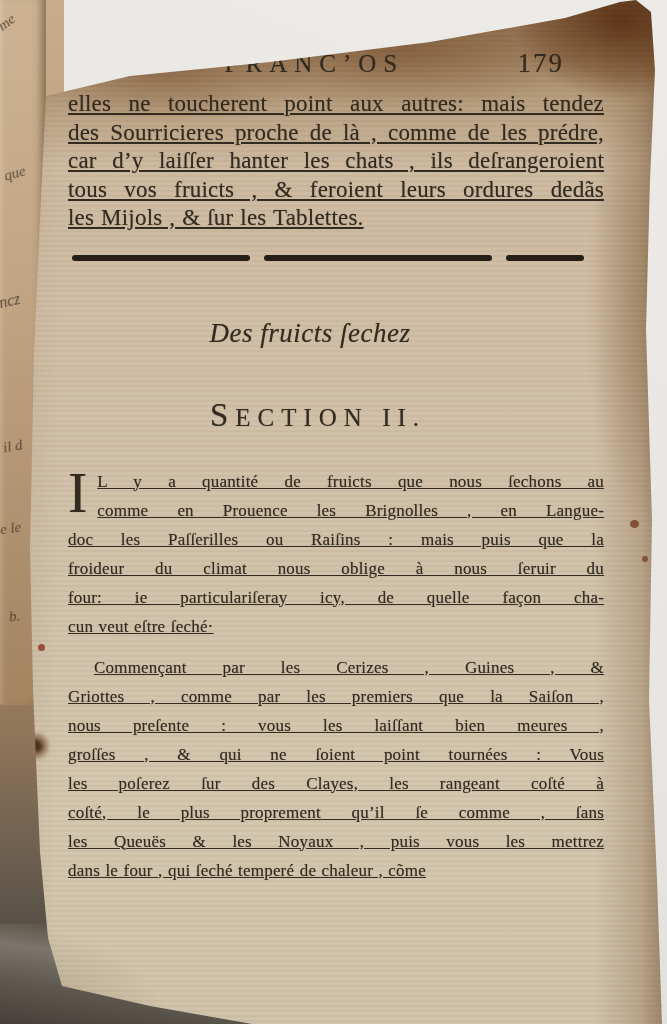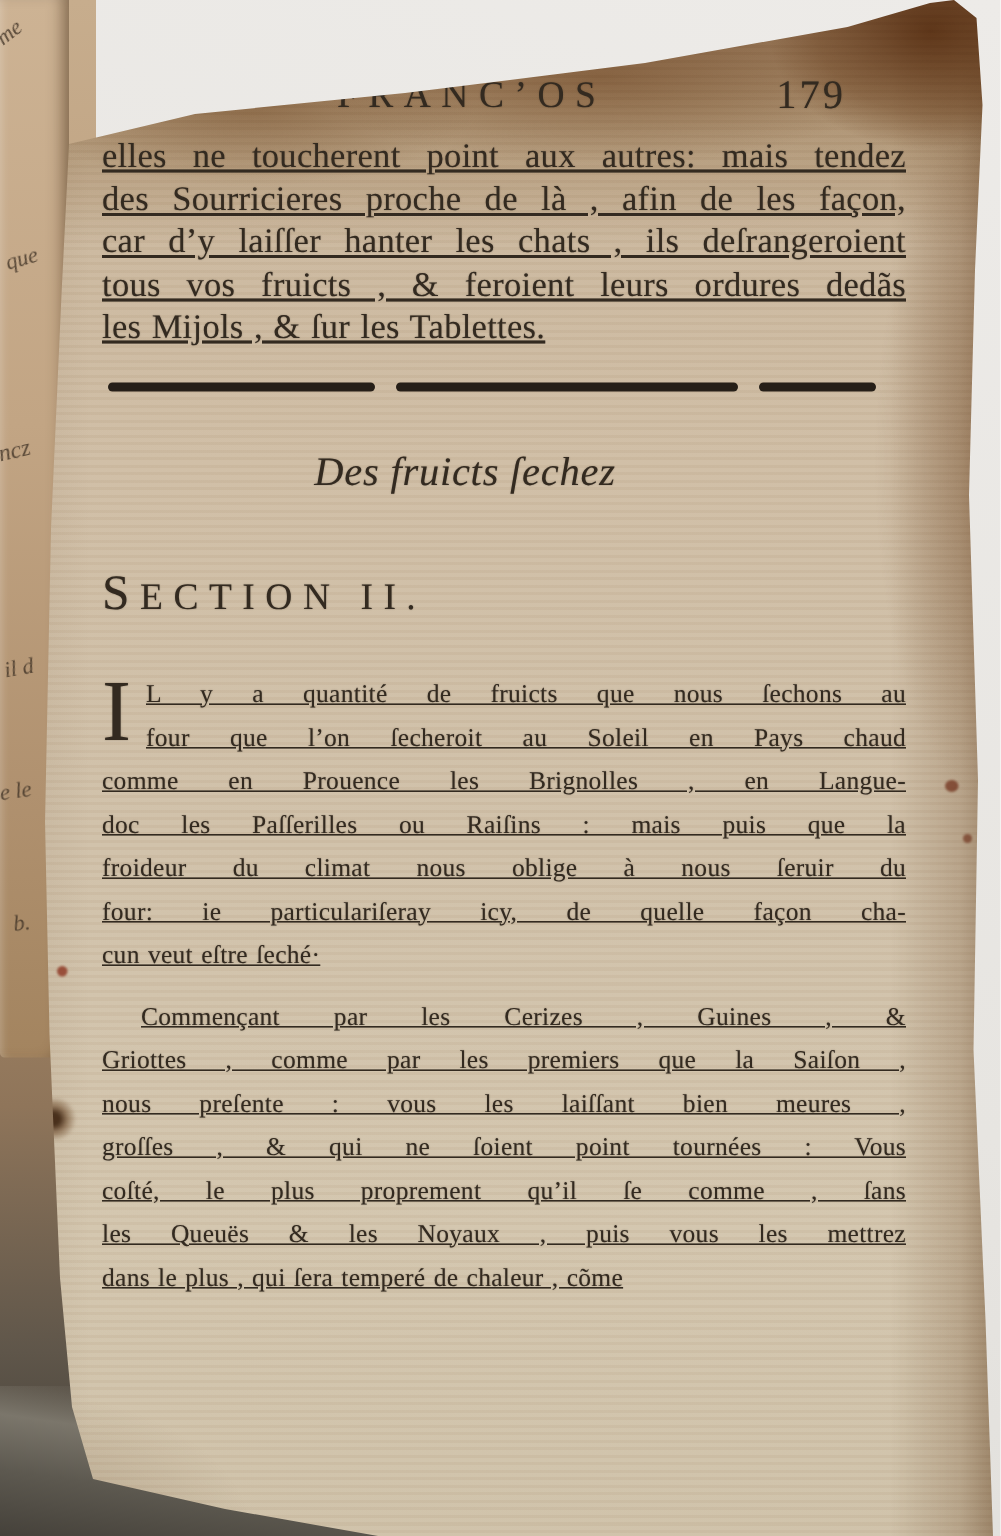--- a/index.html
+++ b/index.html
@@ -89,25 +89,25 @@
 
   .intro{margin-top:6px;}
 
   .divider{display:flex;gap:14px;width:516px;margin:22px 0 0 4px;filter:blur(.3px);}
   .divider .seg{height:6px;background:#261f18;border-radius:4px;}
   .seg-1{flex:0 0 178px;}
   .seg-2{flex:0 0 228px;}
   .seg-3{flex:0 0 78px;}
 
   .chapter-title{
-    margin-top:36px;text-align:center;padding-right:52px;
+    margin-top:55px;text-align:center;padding-right:52px;
     font-style:italic;font-size:27px;line-height:34px;letter-spacing:.5px;
   }
   .section-label{
-    margin-top:48px;text-align:left;padding-right:36px;
+    margin-top:48px;text-align:center;padding-right:36px;
     font-size:25px;line-height:34px;letter-spacing:7px;
   }
   .section-label::first-letter{font-size:33px;letter-spacing:7px;}
 
   .para1{margin-top:32px;}
   .para1 .line,.para2 .line{font-size:17px;line-height:29px;}
   .dropcap{
     float:left;font-size:58px;line-height:48px;height:56px;
     margin:2px 10px 0 0;
   }
@@ -139,55 +139,55 @@
 
     <div class="content">
 
       <div class="header">
         <div class="running-title">FRANC’OS</div>
         <div class="page-number">179</div>
       </div>
 
       <div class="intro">
         <div class="line jline">elles ne toucherent point aux autres: mais tendez</div>
-        <div class="line jline">des Sourricieres proche de là , afin de les façon,</div>
+        <div class="line jline">des Sourricieres proche de là , comme de les prédre,</div>
         <div class="line jline">car d’y laiſſer hanter les chats , ils deſrangeroient</div>
         <div class="line jline">tous vos fruicts , &amp; feroient leurs ordures dedãs</div>
         <div class="line lastline">les Mijols , &amp; ſur les Tablettes.</div>
       </div>
 
       <div class="divider">
         <div class="seg seg-1"></div>
         <div class="seg seg-2"></div>
         <div class="seg seg-3"></div>
       </div>
 
       <div class="chapter-title">Des fruicts ſechez</div>
 
       <div class="section-label">SECTION II.</div>
 
       <div class="para1">
         <span class="dropcap">I</span>
         <div class="line jline">L y a quantité de fruicts que nous ſechons au</div>
-        <div class="line jline">four que l’on ſecheroit au Soleil en Pays chaud</div>
         <div class="line jline">comme en Prouence les Brignolles , en Langue-</div>
         <div class="line jline">doc les Paſſerilles ou Raiſins : mais puis que la</div>
         <div class="line jline">froideur du climat nous oblige à nous ſeruir du</div>
         <div class="line jline">four: ie particulariſeray icy, de quelle façon cha-</div>
         <div class="line lastline">cun veut eſtre ſeché·</div>
       </div>
 
       <div class="para2">
         <div class="line jline indent">Commençant par les Cerizes , Guines , &amp;</div>
         <div class="line jline">Griottes , comme par les premiers que la Saiſon ,</div>
         <div class="line jline">nous preſente : vous les laiſſant bien meures ,</div>
         <div class="line jline">groſſes , &amp; qui ne ſoient point tournées : Vous</div>
+        <div class="line jline">les poſerez ſur des Clayes, les rangeant coſté à</div>
         <div class="line jline">coſté, le plus proprement qu’il ſe comme , ſans</div>
         <div class="line jline">les Queuës &amp; les Noyaux , puis vous les mettrez</div>
-        <div class="line lastline">dans le plus , qui ſera temperé de chaleur , cõme</div>
+        <div class="line lastline">dans le four , qui ſeché temperé de chaleur , cõme</div>
       </div>
 
     </div>
 
     <div class="age-overlay"></div>
   </div>
 
 </div>
 
 </body></html>

